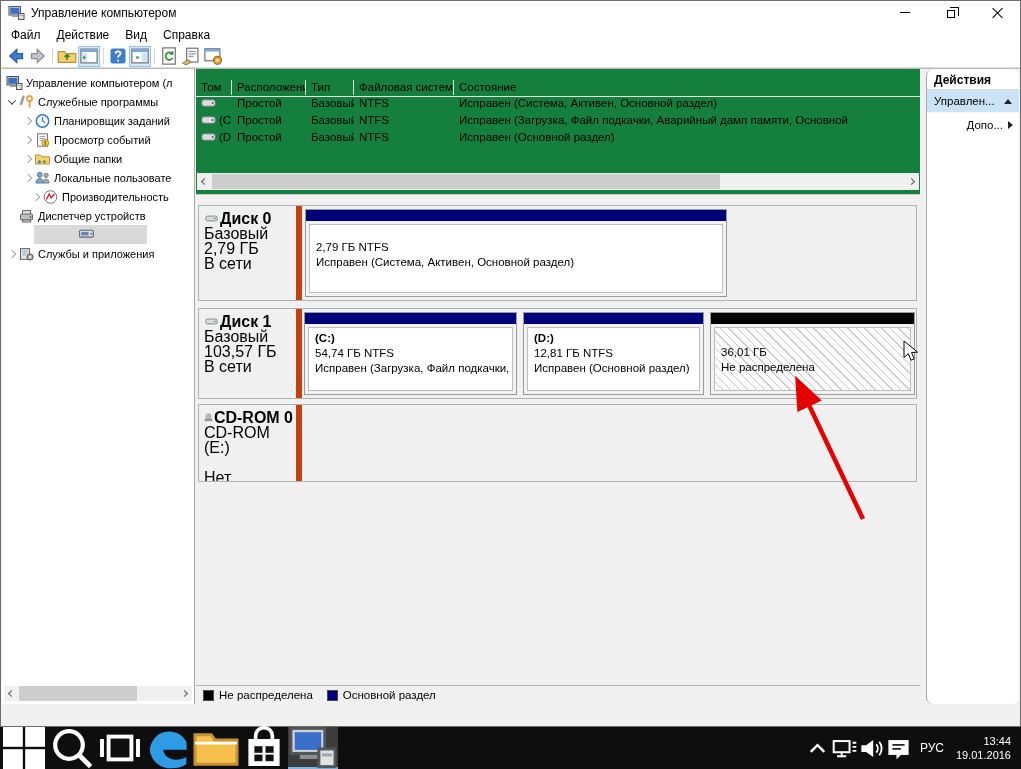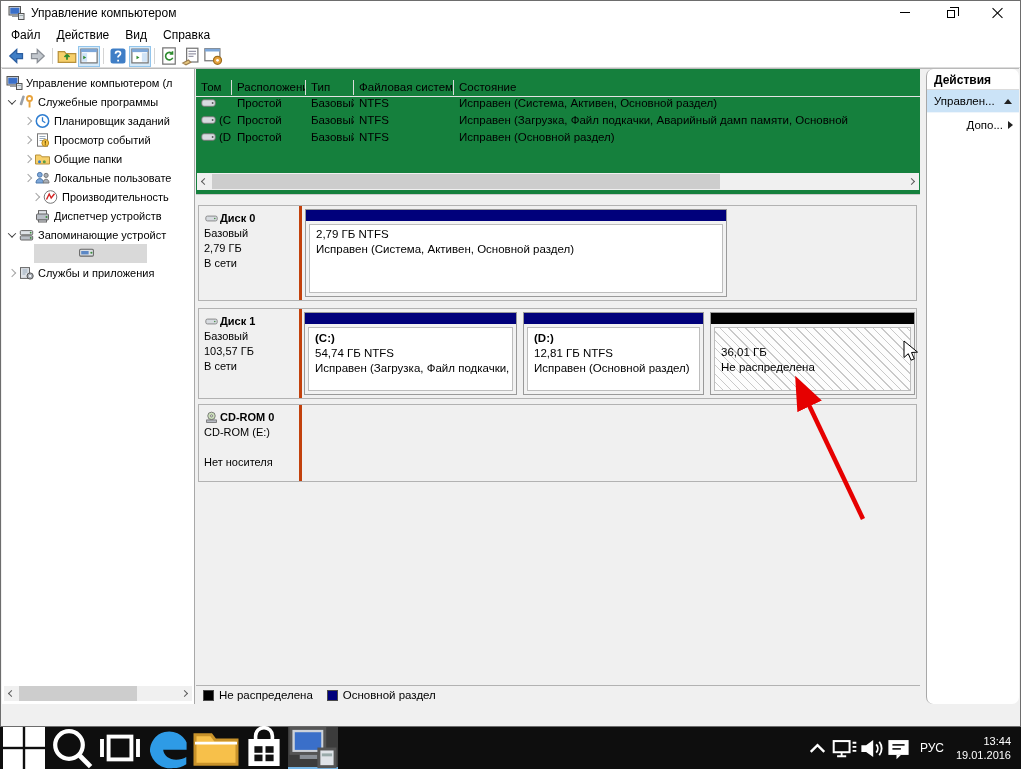--- a/index.html
+++ b/index.html
@@ -61,29 +61,29 @@
   .vt-row { display:flex; height:17px; align-items:flex-start; white-space:nowrap; }
   .vt-c { padding:0 5px; overflow:hidden; display:flex; align-items:center; }
   .c-vol { width:36px; } .c-loc { width:74px; } .c-type { width:48px; } .c-fs { width:100px; } .c-st { flex:1; }
   .vol-ico { width:15px; height:12px; margin-right:3px; flex:0 0 auto; }
 
   .table-hscroll { position:absolute; left:1px; right:1px; top:104px; height:17px; background:#f0f0f0; display:flex; align-items:center; }
   .table-hscroll .sb-thumb { width:508px; }
 
   .graph { position:absolute; left:0; right:0; top:125px; bottom:19px; background:#f0f0f0; border-top:1px solid #c9c9c9; }
   .disk-row { position:absolute; left:2px; width:719px; border:1px solid #b2b2b2; background:#f0f0f0; display:flex; }
-  .disk-label { width:103px; border-right:3px solid #c2410c; padding:5px 3px 0 5px; font-size:11px; line-height:15px; overflow:hidden; }
+  .disk-label { width:103px; border-right:6px solid #c2410c; padding:5px 3px 0 5px; font-size:16px; line-height:15px; overflow:hidden; }
   .disk-name { font-weight:bold; display:flex; align-items:center; white-space:nowrap; }
   .disk-name svg { width:15px; height:13px; margin-right:1px; }
   .disk-track { position:relative; flex:1; }
   .partition { position:absolute; top:3px; bottom:3px; border:1px solid #9a9a9a; background:#f2f2f2; }
   .pstripe { height:11px; }
   .pbody { position:absolute; top:14px; left:3px; right:3px; bottom:3px; border:1px solid #bdbdbd; background:#fff; padding:3px 6px; font-size:11.5px; line-height:15px; white-space:nowrap; overflow:hidden; }
   .pbody .ptitle { font-weight:bold; }
-  .pbody.center2 { padding-top:2px; }
+  .pbody.center2 { padding-top:15px; }
   .pbody.unalloc { background:repeating-linear-gradient(45deg,#fdfdfd 0 5px,#c9c9c9 5px 6px); padding-top:17px; }
 
   .legend { position:absolute; left:0; right:0; bottom:0; height:19px; background:#f0f0f0; border-top:1px solid #b2b2b2; display:flex; align-items:center; padding-left:7px; font-size:11.5px; }
   .leg-item { display:flex; align-items:center; margin-right:14px; }
   .sw { width:11px; height:11px; border:1px solid #4a4a4a; margin-right:5px; }
 
   
   .actions { position:absolute; left:924px; right:0; top:0; bottom:0; background:#fff; border-left:1px solid #a8a8a8; font-size:11.5px;border-radius:7px; }
   .a-h { height:21px; font-weight:bold; font-size:12px; padding:4px 0 0 7px; border-bottom:1px solid #dcdcdc; }
   .a-i1 { height:23px; background:#cbe3f7; border-bottom:1px solid #eef5fb; display:flex; align-items:center; padding:0 7px; }
@@ -315,44 +315,30 @@
                 <i></i>
               </span>
             <span class="ticon">
                 <svg viewBox="0 0 16 16" style="width: 100%; height: 100%; display: block;">
                   <circle cx="8" cy="8" r="6.3" fill="#fff" stroke="#777"></circle>
                   <path d="M4 10.5 L6.7 5 L8.7 9 L12 4.8" stroke="#d42222" stroke-width="1.4" fill="none"></path>
                 </svg>
               </span>
             <span>Производительность</span>
           </div>
-          <div class="ti" style="padding-left:32px">
+          <div class="ti" style="padding-left:16px">
             <span class="ticon">
                 <svg viewBox="0 0 16 16" style="width: 100%; height: 100%; display: block;">
                   <rect x="4" y="2.6" width="8" height="4" fill="#dfe3e8" stroke="#666"></rect>
                   <rect x="2" y="6" width="12" height="6" rx="1" fill="#b9bec6" stroke="#666"></rect>
                   <circle cx="12" cy="9" r="1" fill="#3c8c3c"></circle>
                   <rect x="4" y="12" width="8" height="2" fill="#dfe3e8" stroke="#666"></rect>
                 </svg>
               </span>
             <span>Диспетчер устройств</span>
-          </div>
-          <div class="ti" style="padding-left:4px">
-            <span class="chev exp">
-                <i></i>
-              </span>
-            <span class="ticon">
-                <svg viewBox="0 0 16 16" style="width: 100%; height: 100%; display: block;">
-                  <rect x="1.8" y="3.6" width="12.4" height="4.2" rx="1" fill="#dfe3e8" stroke="#666"></rect>
-                  <rect x="1.8" y="8.8" width="12.4" height="4.2" rx="1" fill="#b9bec6" stroke="#666"></rect>
-                  <circle cx="12.2" cy="5.7" r=".9" fill="#3c8c3c"></circle>
-                  <circle cx="12.2" cy="10.9" r=".9" fill="#3c8c3c"></circle>
-                </svg>
-              </span>
-            <span>Запоминающие устройст</span>
           </div>
           <div class="ti selected" style="padding-left:32px">
             <span class="sel-wrap">
               <span class="ticon">
                   <svg viewBox="0 0 16 16" style="width: 100%; height: 100%; display: block;">
                     <rect x="1.5" y="5" width="13" height="6.4" rx="1" fill="#dce0e5" stroke="#666"></rect>
                     <rect x="3" y="6.6" width="7" height="3.2" fill="#5b87c5"></rect>
                     <circle cx="12.6" cy="8.2" r="1" fill="#3c8c3c"></circle>
                   </svg>
                 </span>

